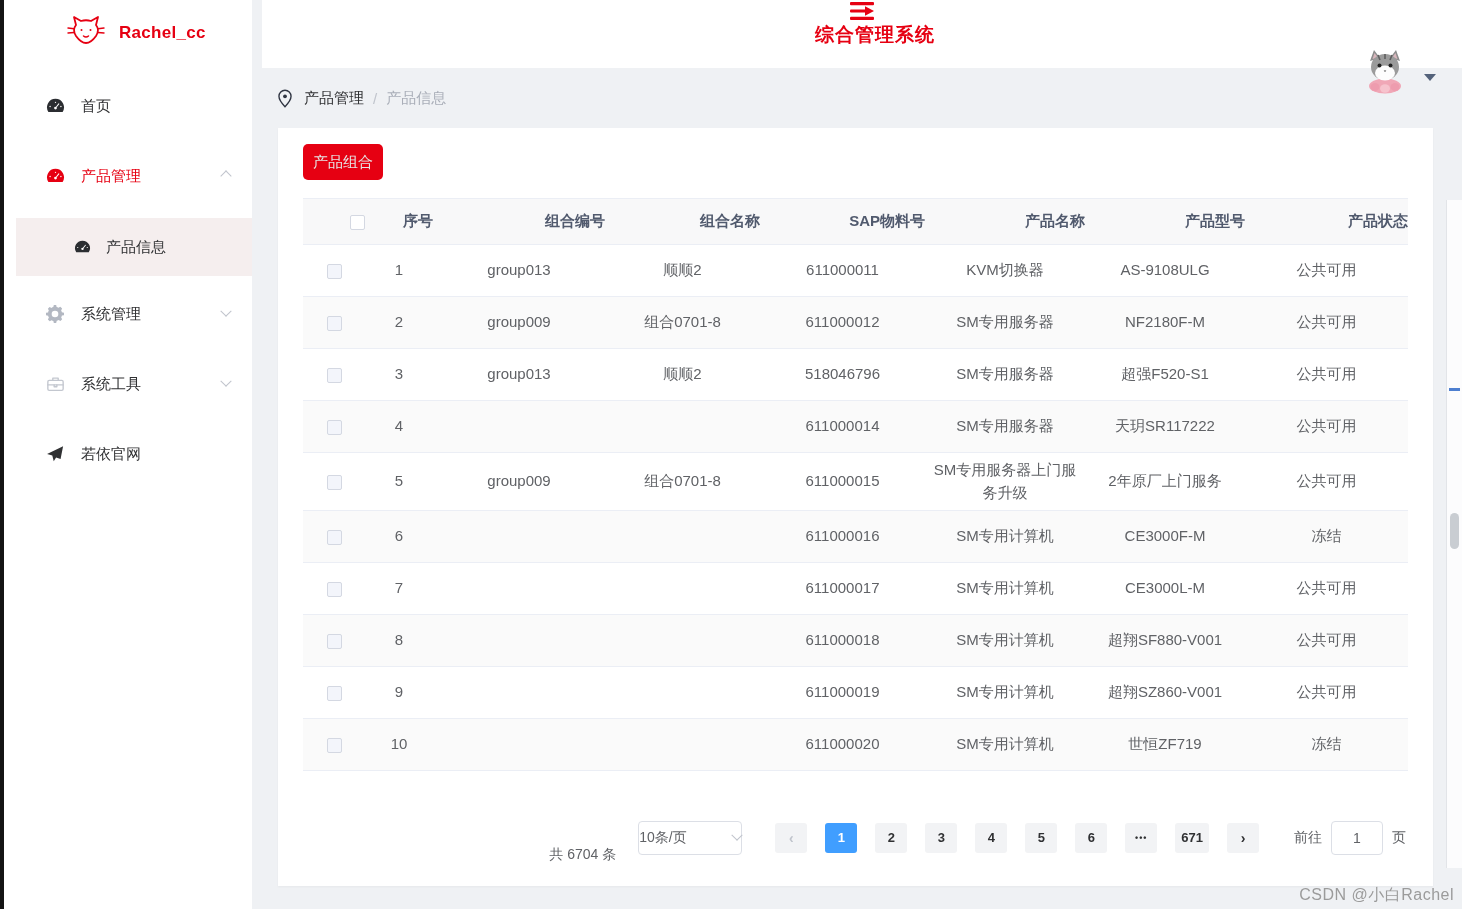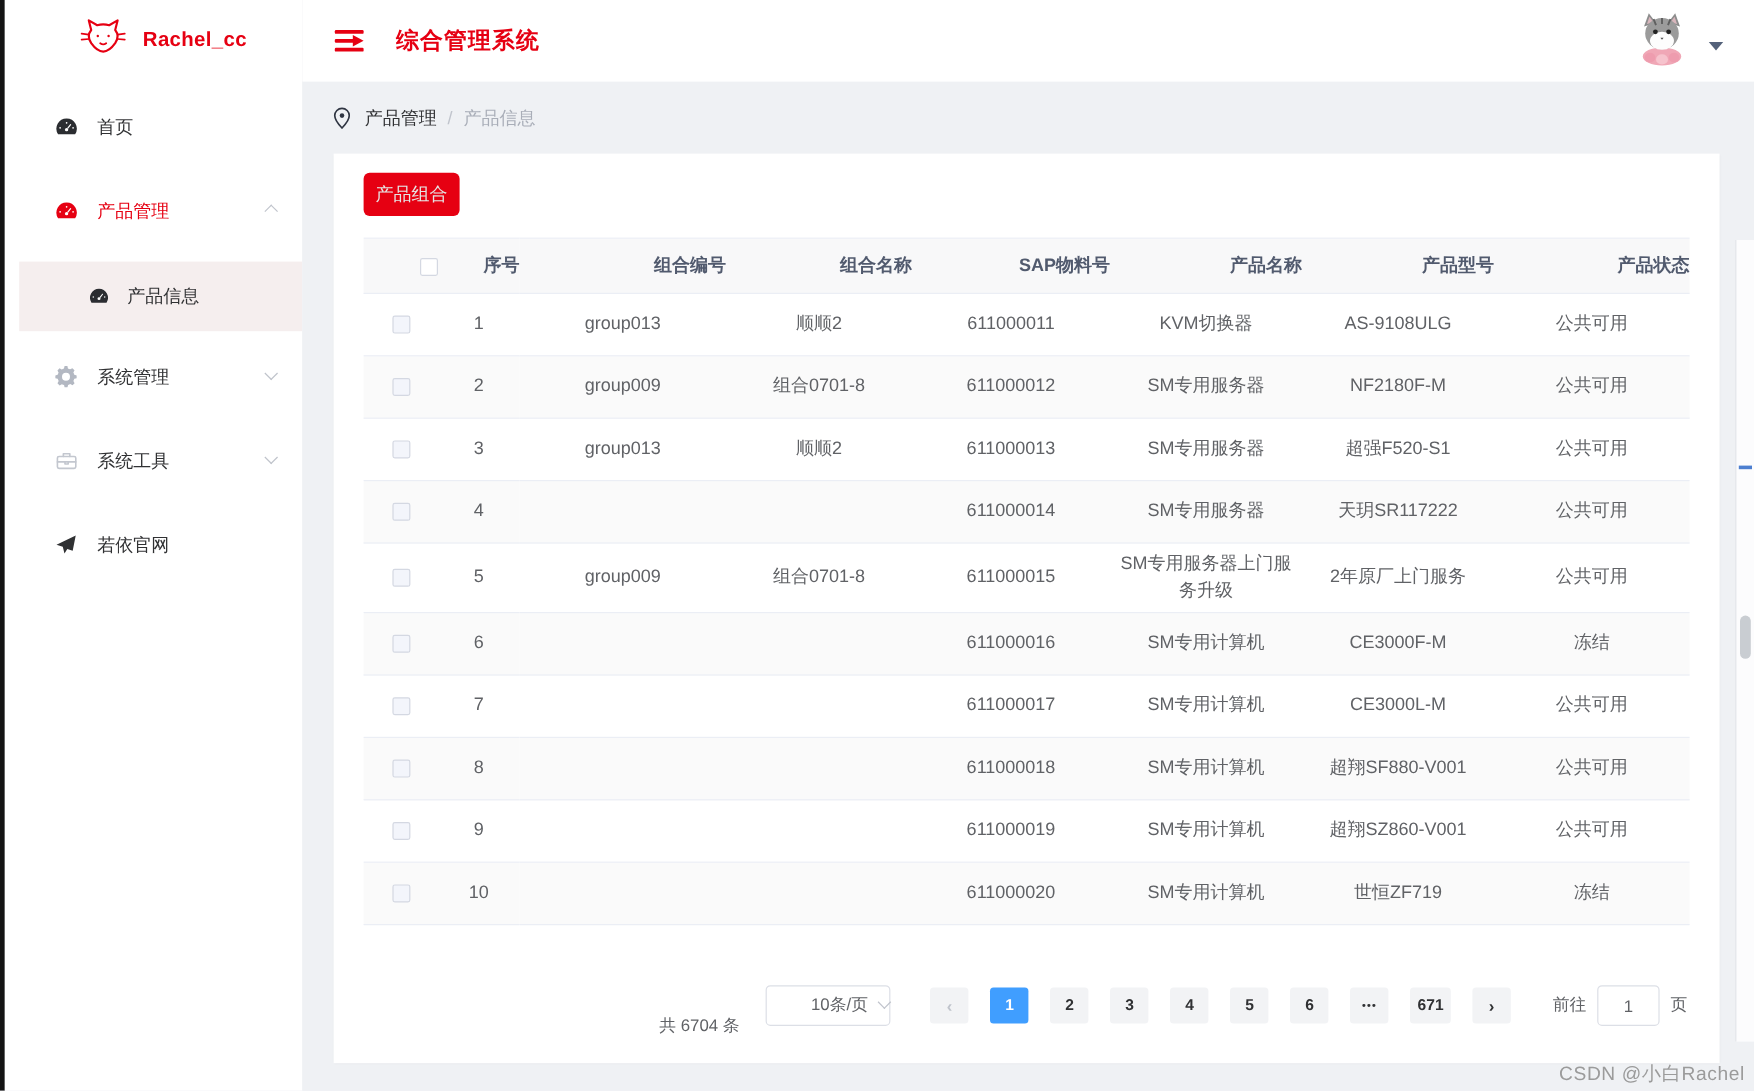--- a/index.html
+++ b/index.html
@@ -25,40 +25,40 @@
   .nav-item.active{color:var(--red);}
   .sub-group{margin-bottom:10px;}
   .sub-item{height:58px;display:flex;align-items:center;padding-left:56px;font-size:15px;color:var(--dark);margin-bottom:4px;cursor:pointer;}
   .sub-item .ic{width:20px;height:18px;margin-right:14px;display:flex;align-items:center;justify-content:center;}
   .sub-item.selected{background:#f5eeee;}
   .chev{display:inline-block;width:8px;height:8px;border-right:1.6px solid #c0c4cc;border-bottom:1.6px solid #c0c4cc;margin-left:auto;}
   .chev.down{transform:rotate(45deg) translate(-2px,-2px);}
   .chev.up{transform:rotate(-135deg);}
   
   .main{flex:1;display:flex;flex-direction:column;background:var(--page-bg);position:relative;min-width:0;}
-  .topbar{height:68px;background:#fff;margin-left:0;display:flex;align-items:center;padding:0 26px;flex-shrink:0;}
+  .topbar{height:68px;background:#fff;margin-left:10px;display:flex;align-items:center;padding:0 26px;flex-shrink:0;flex-direction:column;}
   .topbar .title{color:var(--red);font-size:19px;font-weight:bold;margin-left:26px;letter-spacing:1px;}
   .avatar-wrap{margin-left:auto;display:flex;align-items:center;}
   .caret-down{width:0;height:0;border-left:6px solid transparent;border-right:6px solid transparent;border-top:7px solid #54627a;margin-left:15px;margin-top:8px;}
   .breadcrumb{height:60px;display:flex;align-items:center;padding-left:24px;font-size:15px;flex-shrink:0;}
   .breadcrumb .crumb-current{color:#a9aeb8;}
   .breadcrumb .sep{color:#c0c4cc;margin:0 9px;}
   .breadcrumb .crumb-root{margin-left:10px;color:var(--dark);}
   
   .card{background:#fff;margin:0 29px 23px 26px;flex:1;padding:16px 25px 14px;display:flex;flex-direction:column;box-shadow:0 1px 2px rgba(0,0,0,.04);}
   .combo-btn{background:var(--red);color:#e5e5e5;border:none;border-radius:5px;height:36px;padding:0 10px;font-size:15px;font-family:inherit;cursor:pointer;align-self:flex-start;margin-bottom:18px;}
   table{border-collapse:collapse;width:1105px;table-layout:fixed;font-size:15px;color:var(--cell);border-top:1px solid var(--border);}
   th{height:46px;background:#f8f8f9;color:#515a6e;font-weight:bold;font-size:15px;text-align:right;border-bottom:1px solid var(--border);}
   td{height:52px;text-align:center;border-bottom:1px solid var(--border);padding:6px 4px;line-height:1.5;}
   tbody tr:nth-child(even) td{background:#fafafa;}
   .cb{display:inline-block;width:15px;height:15px;border:1px solid #d4d8e2;border-radius:2px;background:#f3f5fb;vertical-align:middle;cursor:pointer;}
   
   .pagination{margin-top:auto;display:flex;align-items:center;justify-content:flex-end;padding:10px 2px 8px 0;font-size:14px;color:var(--cell);}
   .pag-total{margin-right:22px;margin-top:35px;}
-  .size-select{width:104px;height:34px;border:1px solid #dcdfe6;border-radius:4px;display:flex;align-items:center;justify-content:flex-end;color:var(--cell);cursor:pointer;margin-right:24px;background:#fff;}
+  .size-select{width:104px;height:34px;border:1px solid #dcdfe6;border-radius:4px;display:flex;align-items:center;justify-content:space-between;color:var(--cell);cursor:pointer;margin-right:24px;background:#fff;}
   .size-select .chev{margin-left:10px;}
   .pg-btn{min-width:32px;height:30px;border-radius:3px;background:#f2f3f5;color:var(--dark);font-weight:bold;font-size:13px;display:flex;align-items:center;justify-content:center;margin:0 9px;cursor:pointer;padding:0 6px;}
   .pg-btn.active{background:var(--blue);color:#fff;}
   .pg-arrow{font-weight:bold;font-size:14px;}
   .pg-arrow.disabled{color:#c0c4cc;}
   .goto-label{margin:0 9px 0 26px;}
   .goto-input{width:52px;height:34px;border:1px solid #dcdfe6;border-radius:4px;text-align:center;font-size:14px;color:var(--cell);font-family:inherit;outline:none;}
   .goto-unit{margin-left:9px;}
   
   .scrollbar{position:absolute;right:0;top:200px;height:668px;width:16px;background:#fcfcfd;border-left:1px solid #e2e4e8;z-index:4;}
@@ -258,21 +258,21 @@
             <td>611000012</td>
             <td>SM专用服务器</td>
             <td>NF2180F-M</td>
             <td>公共可用</td>
           </tr>
           <tr>
             <td><span class="cb"></span></td>
             <td>3</td>
             <td>group013</td>
             <td>顺顺2</td>
-            <td>611000013</td>
+            <td>518046796</td>
             <td>SM专用服务器</td>
             <td>超强F520-S1</td>
             <td>公共可用</td>
           </tr>
           <tr>
             <td><span class="cb"></span></td>
             <td>4</td>
             <td></td>
             <td></td>
             <td>611000014</td>

